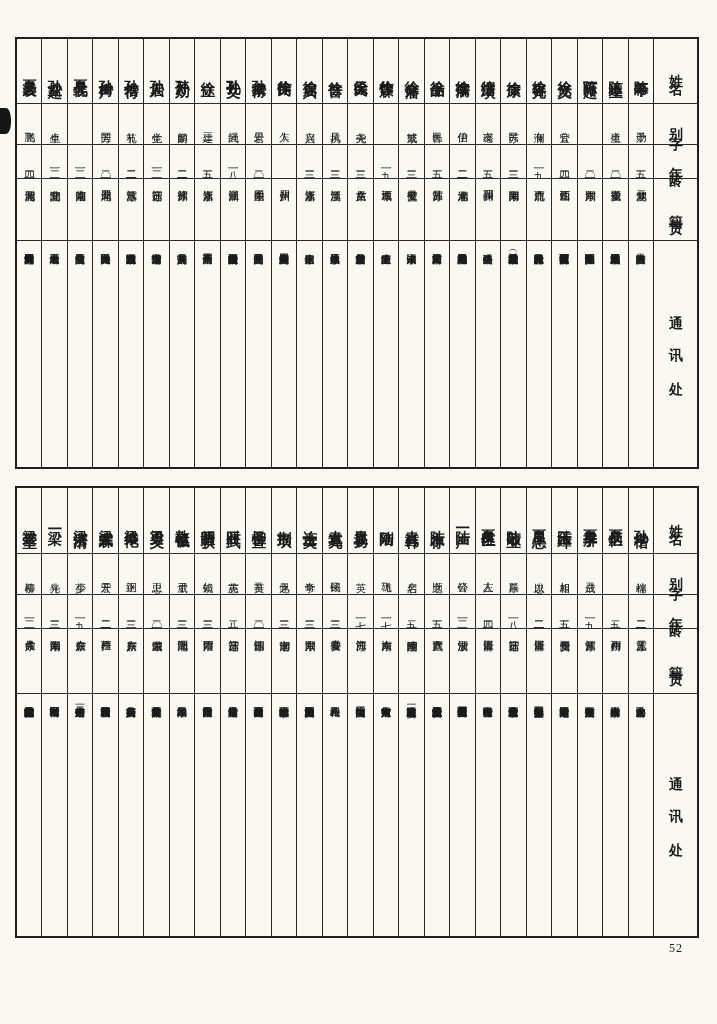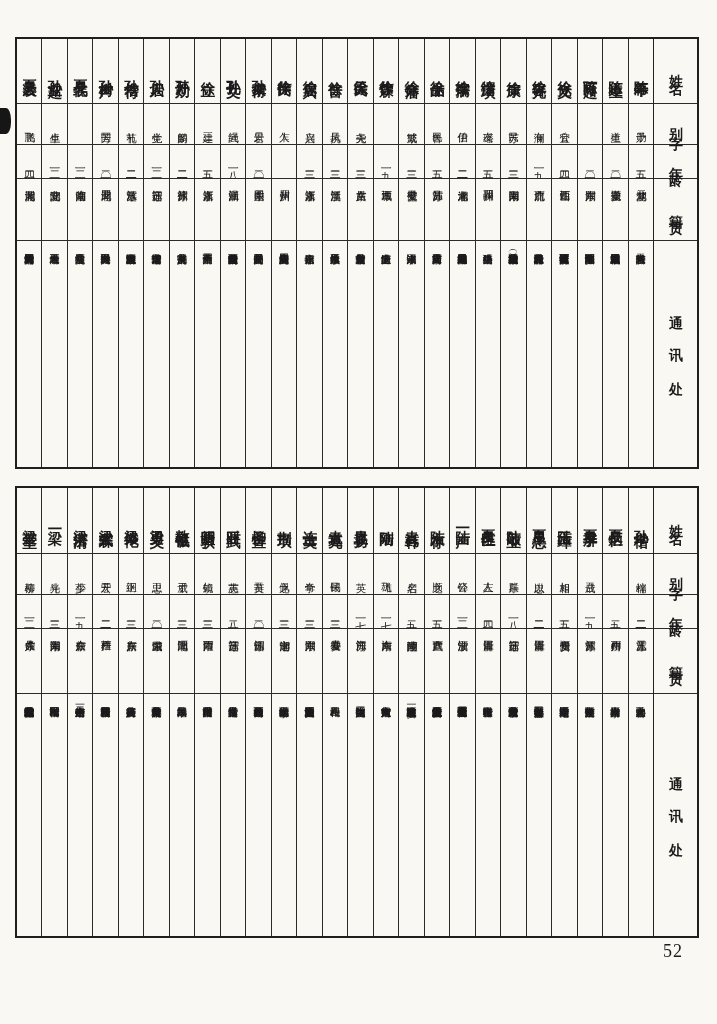--- a/index.html
+++ b/index.html
@@ -74,21 +74,21 @@
   .hdr-cell.h-age{height:34px;}
   .hdr-cell.h-origin{height:62px;}
   .hdr-cell.h-address{flex:1;}
   .hdr-cell.h-name span,.hdr-cell.h-courtesy span{letter-spacing:8px;}
   .hdr-cell.h-age span,.hdr-cell.h-origin span{letter-spacing:6px;}
   .hdr-cell.h-address span{letter-spacing:34px;}
   .reg-table.bottom .hdr-cell.h-name{height:66px;}
   .reg-table.bottom .hdr-cell.h-origin{height:65px;}
   .page-number{
     position:absolute;right:34px;top:941px;
-    font-size:18px;letter-spacing:1px;color:#1b1b1b;
+    font-size:12px;letter-spacing:1px;color:#1b1b1b;
   }
 </style>
 </head>
 <body>
 
 <div class="page">
 
   <div class="scan-blob"></div>
 
   <div class="reg-table top">

